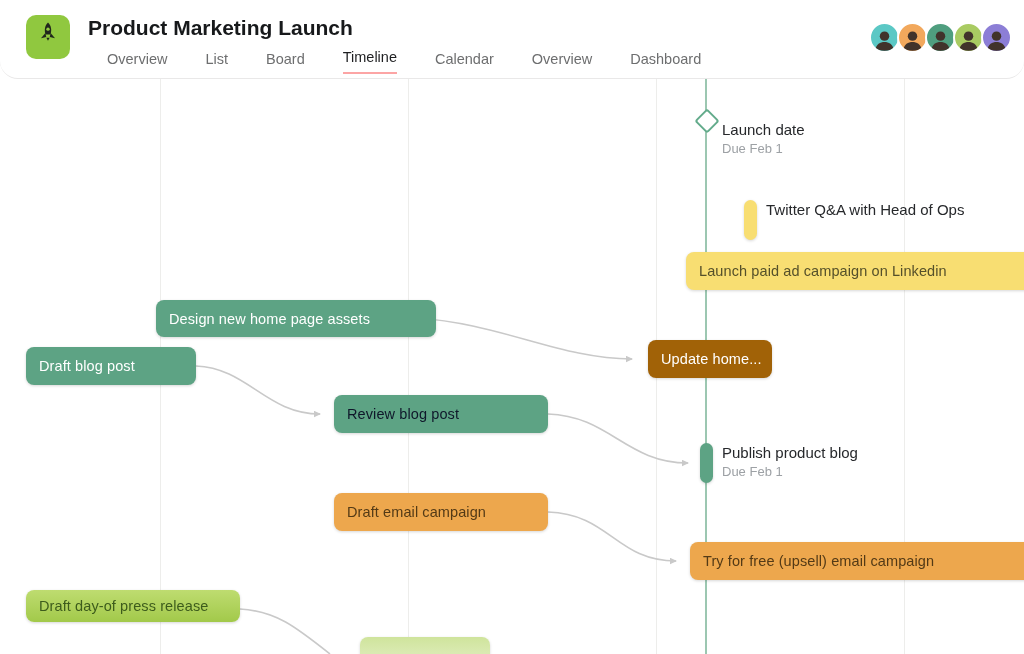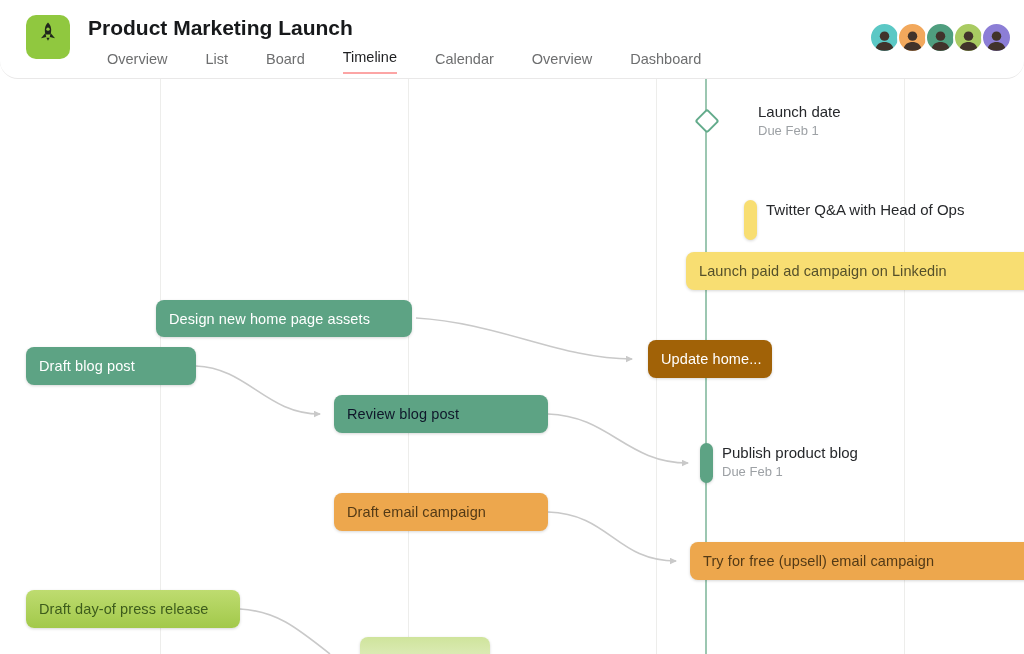--- a/index.html
+++ b/index.html
@@ -119,21 +119,21 @@
         <path d="M548,433 C610,435 616,482 676,482" fill="none" stroke="#C9C9C9" stroke-width="1.6" marker-end="url(#arrow)"></path>
         <path d="M240,530 C276,532 296,548 330,575" fill="none" stroke="#C9C9C9" stroke-width="1.6"></path>
       </svg>
       <div class="task pill" style="left: 744px; top: 121px; width: 13px; height: 40px; background: rgb(248, 222, 114); color: rgb(85, 80, 42);"></div>
       <div class="task-outside" style="left: 766px; top: 122px;">
         <div class="t">Twitter Q&amp;A with Head of Ops</div>
       </div>
       <div class="task" style="left: 686px; top: 173px; width: 360px; height: 38px; background: rgb(248, 222, 114); color: rgb(85, 80, 42);">
         <span>Launch paid ad campaign on Linkedin</span>
       </div>
-      <div class="task" style="left: 156px; top: 221px; width: 256px; height: 37px; background: rgb(93, 163, 132); color: rgb(255, 255, 255);">
+      <div class="task" style="left: 156px; top: 221px; width: 280px; height: 37px; background: rgb(93, 163, 132); color: rgb(255, 255, 255);">
         <span>Design new home page assets</span>
       </div>
       <div class="task" style="left: 648px; top: 261px; width: 124px; height: 38px; background: #a16207; color: rgb(255, 255, 255);">
         <span>Update home...</span>
       </div>
       <div class="task" style="left: 26px; top: 268px; width: 170px; height: 38px; background: rgb(93, 163, 132); color: rgb(255, 255, 255);">
         <span>Draft blog post</span>
       </div>
       <div class="task" style="left: 334px; top: 316px; width: 214px; height: 38px; background: rgb(93, 163, 132); color: #0f172a;">
         <span>Review blog post</span>
@@ -142,24 +142,24 @@
       <div class="task-outside" style="left: 722px; top: 365px;">
         <div class="t">Publish product blog</div>
         <div class="d">Due Feb 1</div>
       </div>
       <div class="task" style="left: 334px; top: 414px; width: 214px; height: 38px; background: rgb(237, 167, 77); color: rgb(83, 58, 22);">
         <span>Draft email campaign</span>
       </div>
       <div class="task" style="left: 690px; top: 463px; width: 350px; height: 38px; background: rgb(237, 167, 77); color: rgb(83, 58, 22);">
         <span>Try for free (upsell) email campaign</span>
       </div>
-      <div class="task" style="left: 26px; top: 511px; width: 214px; height: 38px; background: linear-gradient(rgb(190, 220, 112), rgb(162, 201, 74)); color: rgb(61, 92, 28);">
+      <div class="task" style="left: 26px; top: 511px; width: 214px; height: 32px; background: linear-gradient(rgb(190, 220, 112), rgb(162, 201, 74)); color: rgb(61, 92, 28);">
         <span>Draft day-of press release</span>
       </div>
       <div class="task" style="left: 360px; top: 558px; width: 130px; height: 40px; background: linear-gradient(rgb(207, 228, 156), rgb(234, 243, 210)); color: rgb(61, 92, 28);"></div>
       <div class="milestone-diamond" style="left: 698px; top: 33px;"></div>
-      <div class="milestone-labels" style="left: 722px; top: 24px; margin-left: 36px;">
+      <div class="milestone-labels" style="left: 722px; top: 42px;">
         <div class="t">Launch date</div>
         <div class="d">Due Feb 1</div>
       </div>
     </div>
 
 </div>
 
 </body></html>

